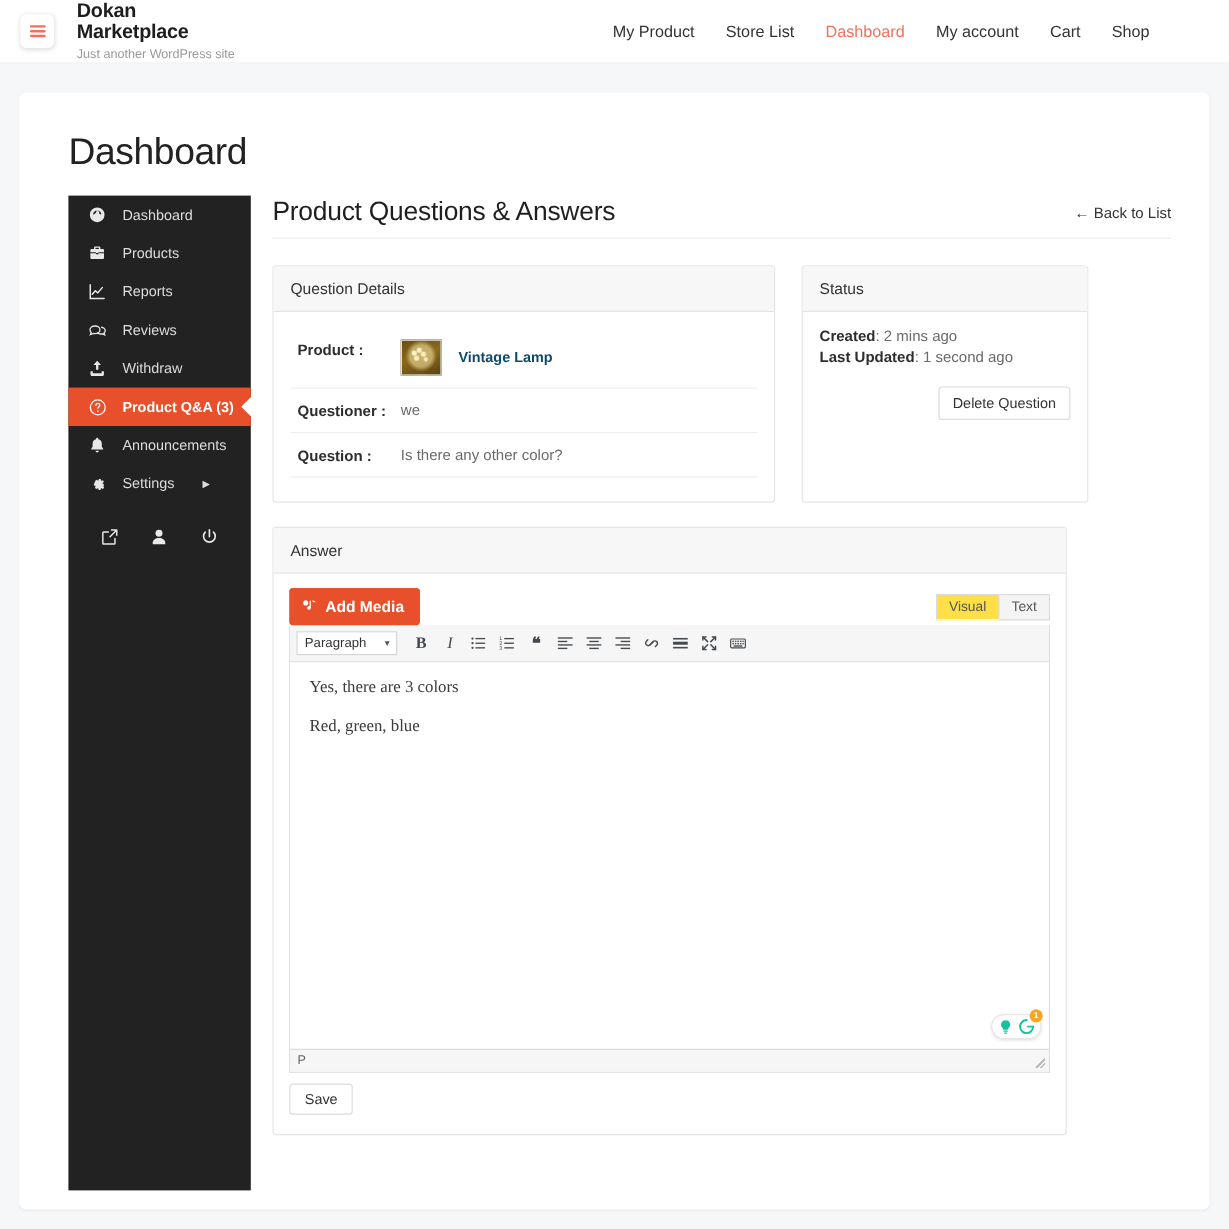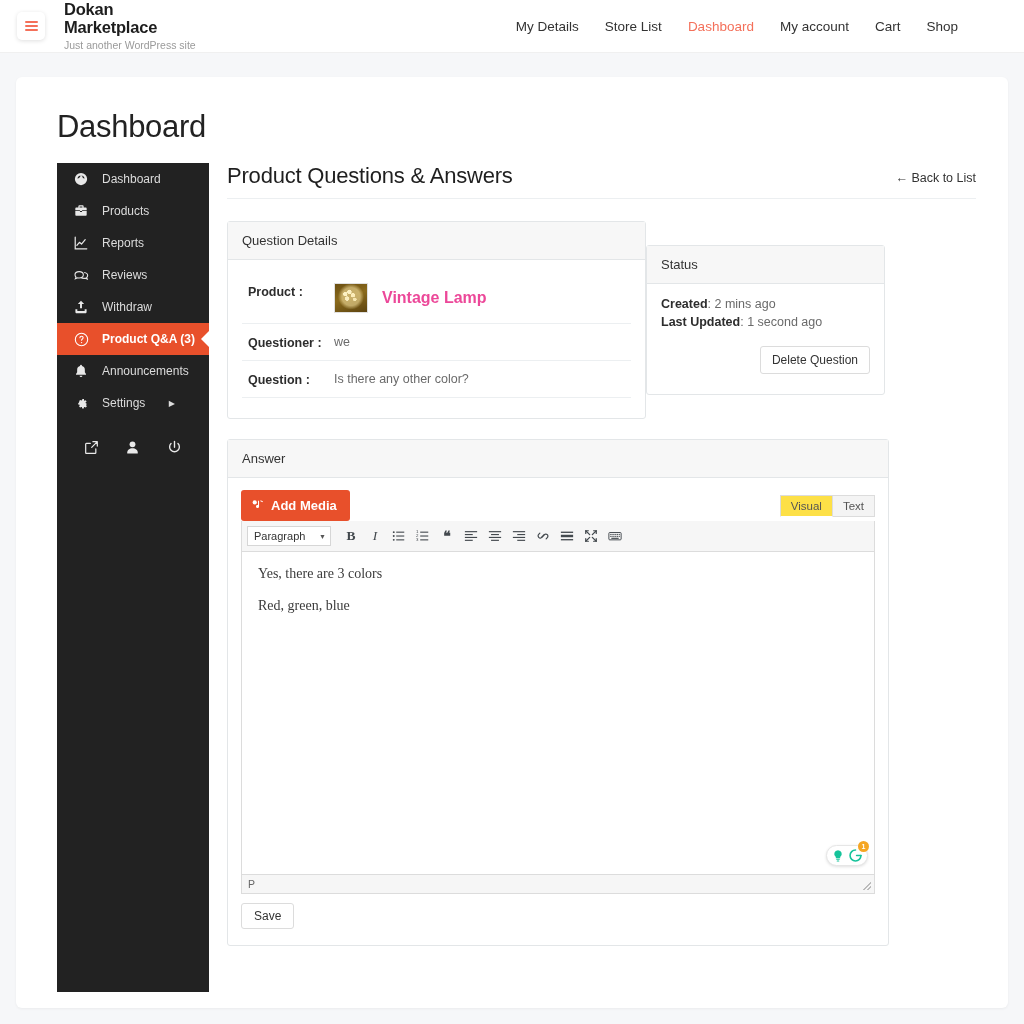--- a/index.html
+++ b/index.html
@@ -118,21 +118,21 @@
   }
   .content-head h2 {
     font-size: 22px; font-weight: normal; color: #1f1f1f; margin: 0;
     letter-spacing: -.2px;
   }
   .back-link {
     font-size: 12.5px; color: #333; text-decoration: none;
     margin-bottom: 4px; white-space: nowrap;
   }
 
-  .cols { display: flex; margin-top: 22px; align-items: center; }
+  .cols { display: flex; gap: 22px; margin-top: 22px; }
 
   .panel {
     background: #fff;
     border: 1px solid #e3e6e8;
     border-radius: 3px;
   }
   .panel-head {
     background: #f7f7f7;
     border-bottom: 1px solid #e3e6e8;
     padding: 11px 14px;
@@ -162,21 +162,21 @@
     background-image:
       radial-gradient(circle at 32% 36%, rgba(255,244,200,.95) 0 2px, transparent 2.4px),
       radial-gradient(circle at 45% 28%, rgba(255,244,200,.95) 0 2px, transparent 2.4px),
       radial-gradient(circle at 56% 40%, rgba(255,240,190,.95) 0 2px, transparent 2.4px),
       radial-gradient(circle at 38% 52%, rgba(255,244,200,.9) 0 2px, transparent 2.4px),
       radial-gradient(circle at 62% 55%, rgba(255,240,190,.85) 0 1.6px, transparent 2px),
       radial-gradient(circle at 50% 45%, rgba(255,235,170,.55) 0 9px, transparent 13px),
       linear-gradient(160deg, #6b4f12 0%, #8a6a1c 45%, #5d4410 100%);
     flex: 0 0 34px;
   }
-  .prod-name { font-size: 16px; font-weight: bold; color: #ec4899; }
+  .prod-name { font-size: 12px; font-weight: bold; color: #0c4a6e; }
 
   .status-line { font-size: 12.5px; color: #6a6a6a; margin-bottom: 4px; }
   .status-line b { color: #2d2d2d; }
   .btn-plain {
     background: #fff; border: 1px solid #dcdcdc; border-radius: 3px;
     font-size: 12px; color: #333; padding: 6px 11px; cursor: pointer;
     font-family: inherit;
   }
   .del-wrap { display: flex; justify-content: flex-end; margin-top: 17px; }
 
@@ -268,21 +268,21 @@
     <i></i>
     <i></i>
     <i></i>
   </div>
   <div class="brand">
     <div class="b1">Dokan</div>
     <div class="b1">Marketplace</div>
     <div class="b2">Just another WordPress site</div>
   </div>
   <nav class="main-nav">
-    <a href="#">My Details</a>
+    <a href="#">My Product</a>
     <a href="#">Store List</a>
     <a href="#" class="active">Dashboard</a>
     <a href="#">My account</a>
     <a href="#">Cart</a>
     <a href="#">Shop</a>
   </nav>
 </div>
 
 <div class="page-card">
   <h1 class="page-title">Dashboard</h1>

